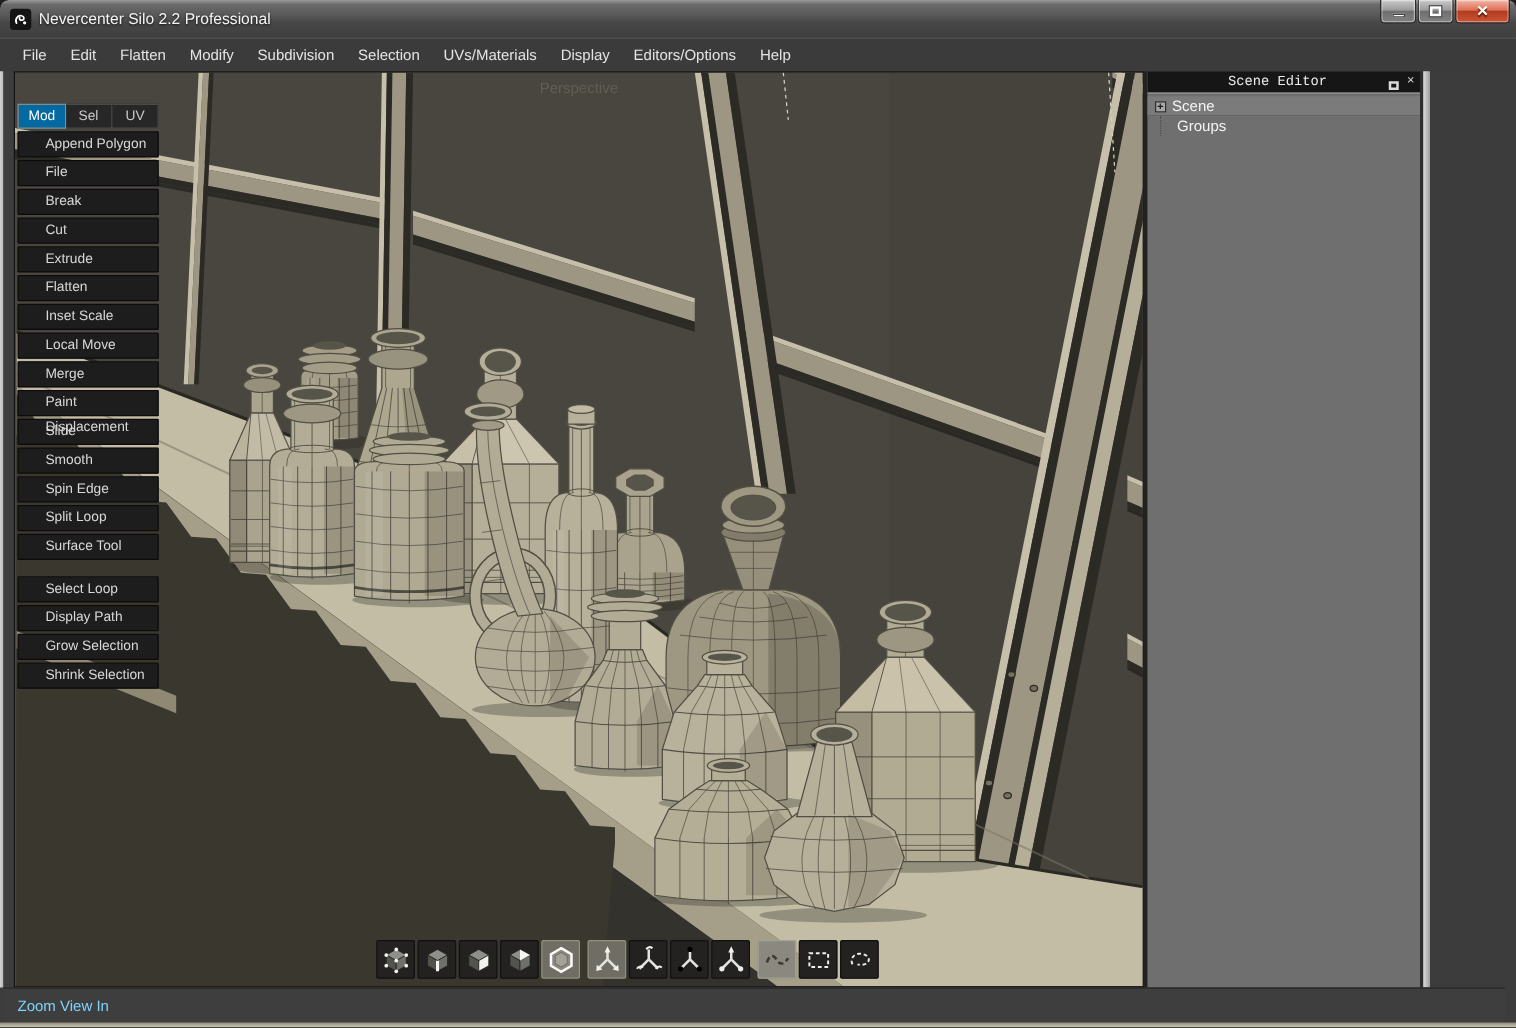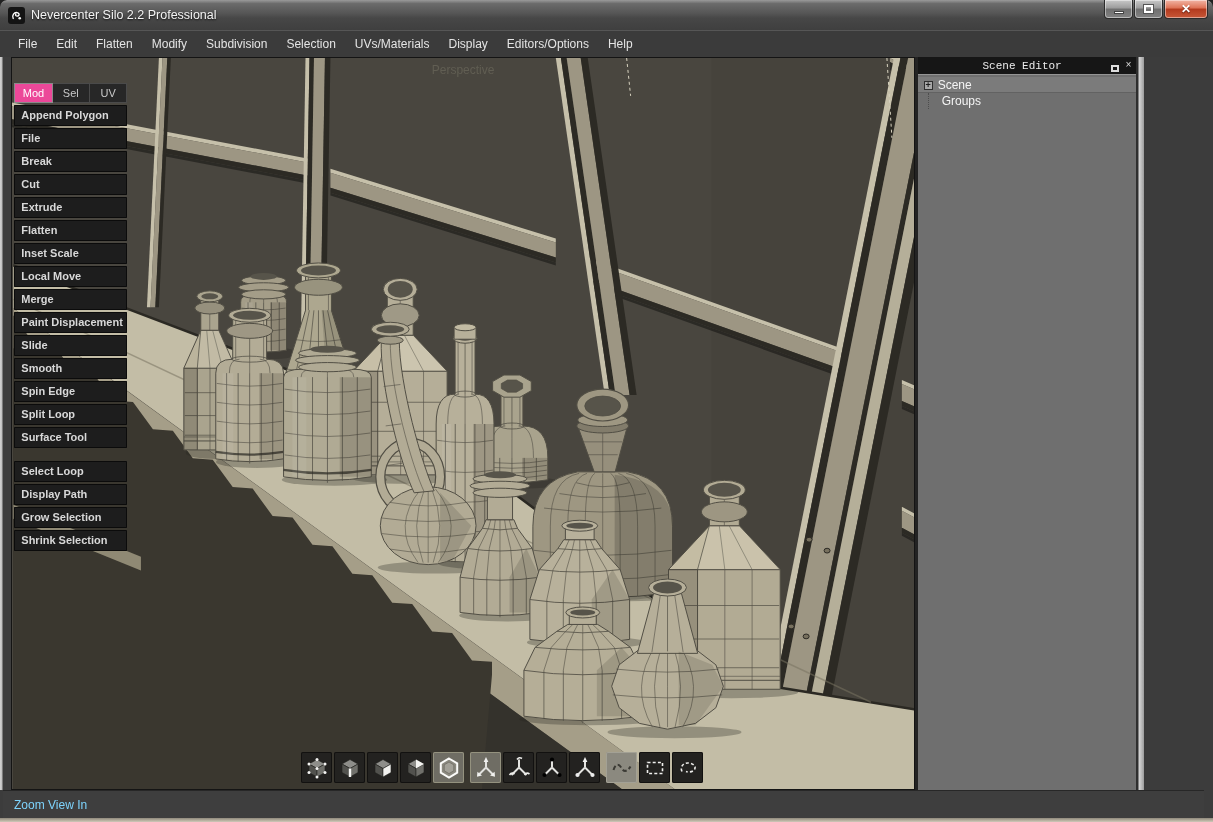--- a/index.html
+++ b/index.html
@@ -31,24 +31,24 @@
   .main{position:absolute;top:57px;left:0;height:733px;width:1144px;display:flex;}
   .left-gutter{width:12px;background:linear-gradient(90deg,#d6d6d6 0,#bdbdbd 2px,#3e3e3e 3px);}
   .viewport{position:relative;width:958px;height:733px;background:#49463f;border:1px solid #141414;overflow:hidden;}
   .viewport svg.scene{position:absolute;left:0;top:0;}
   
   .sidebar{position:absolute;left:2px;top:25px;width:113px;}
   .tabs{display:flex;height:20px;margin-bottom:2px;}
   .tab{flex:1;display:flex;align-items:center;justify-content:center;font-size:11px;
     background:#272727;color:#c9c9c9;border:1px solid #4a4a4a;border-left-width:0;}
   .tab:first-child{border-left-width:1px;}
-  .tab.active{background:#ec4899;color:#fff;border-color:#8a8a8a;}
+  .tab.active{background:#0369a1;color:#fff;border-color:#8a8a8a;}
   .tool-btn{height:21px;margin-bottom:2px;background:#1d1d1d;color:#d8d8d8;font-size:11px;
-    line-height:20px;padding-left:7px;border-radius:1px;
-    box-shadow:inset 0 0 0 1px #0b0b0b, inset 0 1px 0 rgba(255,255,255,.08);font-weight:bold;}
+    line-height:20px;padding-left:22px;border-radius:1px;
+    box-shadow:inset 0 0 0 1px #0b0b0b, inset 0 1px 0 rgba(255,255,255,.08);}
   .tool-gap{height:11px;}
   
   .btoolbar{position:absolute;left:289px;top:694px;display:flex;}
   .tb-btn{width:31px;height:31px;margin-right:2px;background:#232220;border-radius:2px;
     display:flex;align-items:center;justify-content:center;box-shadow:inset 0 0 0 1px #121110;}
   .tb-btn.gstart{margin-left:4px;}
   .tb-btn.sel{background:#6f6d64;box-shadow:inset 0 0 0 1px #94927f;}
   .tb-btn.sel2{background:#8b897f;box-shadow:inset 0 0 0 1px #a3a195;}
   .persp-label{position:absolute;left:0;right:0;top:5px;text-align:center;font-size:12px;color:#615e53;}
   

